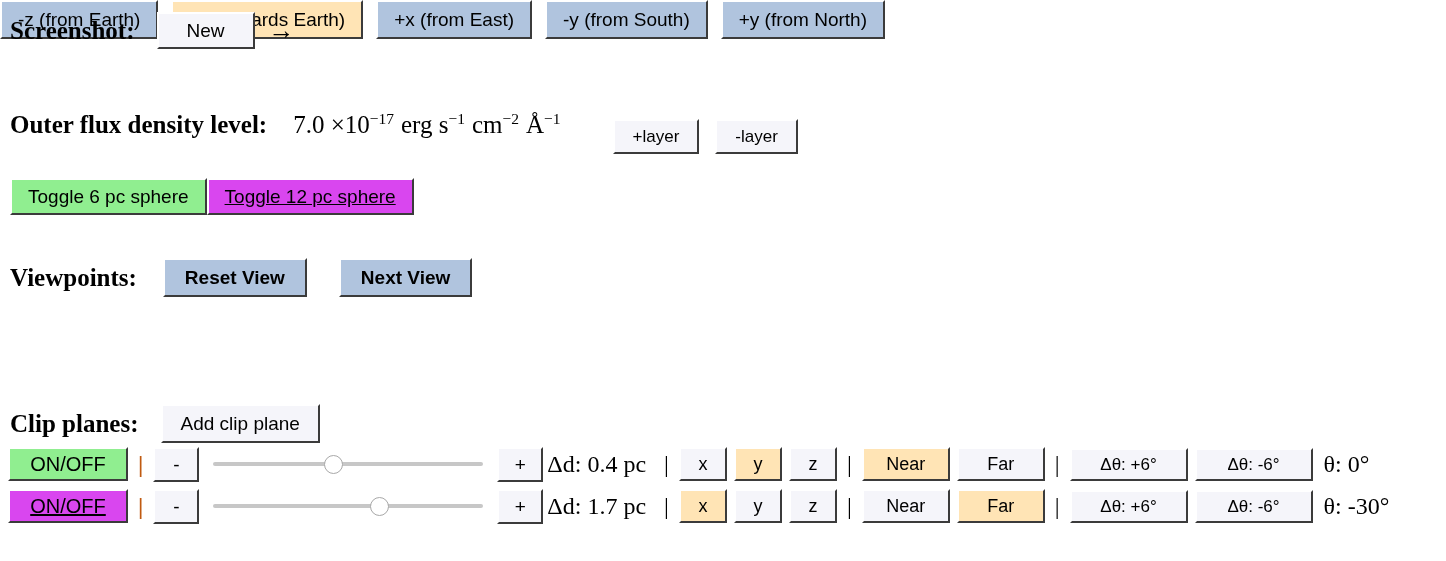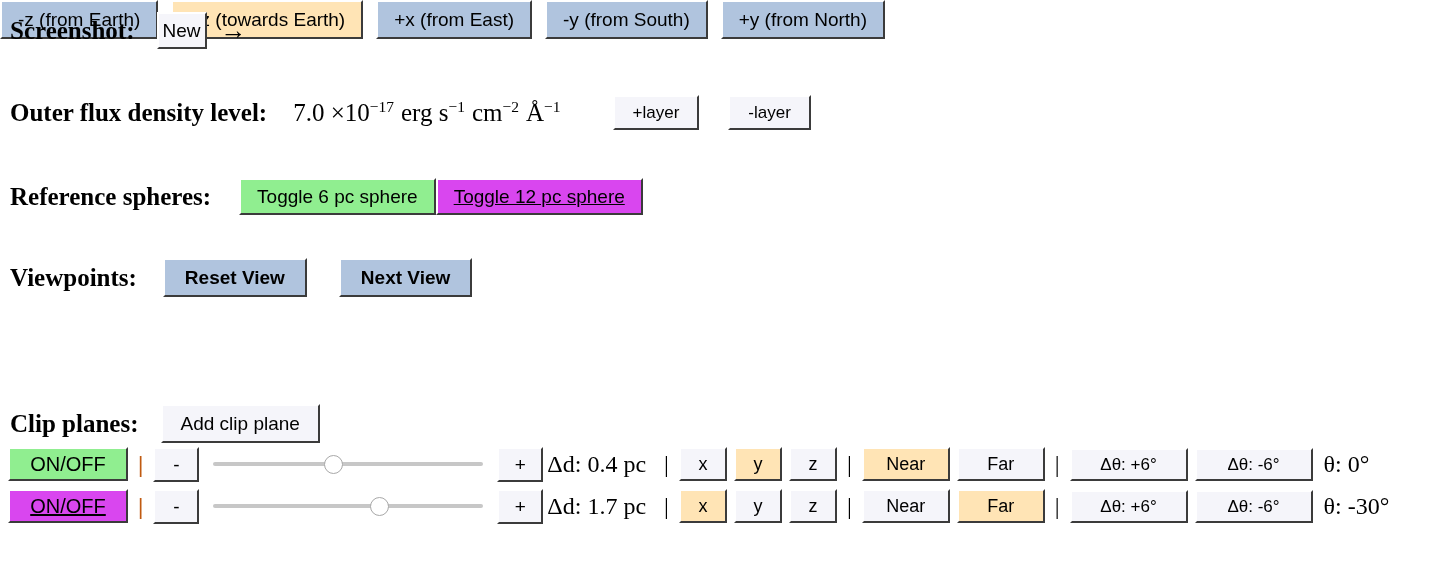--- a/index.html
+++ b/index.html
@@ -52,21 +52,21 @@
   .btn.red    { background: #d946ef; text-decoration: underline; }
   .btn.blue   { background: #b0c4de; }
   .btn.peach  { background: #ffe4b5; }
 
   
   .row { position: absolute; display: flex; align-items: center; }
 
   
   #row-screenshot { top: 12px; left: 10px; }
   #row-screenshot .label { margin-right: 22px; }
-  #btn-new { font-size: 19px; padding: 7px 4px; }
+  #btn-new { font-size: 19px; padding: 7px 28px; }
   .arrow {
     font-family: "Liberation Serif", serif;
     font-size: 26px;
     margin: 0 12px 0 14px;
     color: #000;
   }
   #link-download {
     font-family: "Liberation Serif", serif;
     font-size: 26px;
     color: #1a1ae6;
@@ -79,21 +79,21 @@
   #row-flux { top: 95px; left: 10px; }
   #row-flux .label { margin-right: 26px; }
   .flux-value {
     font-family: "Liberation Serif", serif;
     font-size: 25px;
     color: #000;
     white-space: nowrap;
   }
   .flux-value sup { font-size: 0.62em; vertical-align: super; }
   .flux-unit { margin-left: 7px; }
-  #layer-group { margin-left: 52px; display: flex; gap: 29px; }
+  #layer-group { margin-left: 52px; display: flex; gap: 16px; margin-top: 24px; }
   #layer-group .btn { font-size: 17px; padding: 7px 18px; }
 
   
   #row-spheres { top: 178px; left: 10px; }
   #row-spheres .label { margin-right: 28px; }
   #sphere-group { display: flex; }
   #sphere-group .btn { font-size: 19px; padding: 7px 16px; }
 
   
   #row-viewpoints { top: 258px; left: 10px; }
@@ -229,21 +229,20 @@
     <span class="flux-value">
       <span>7.0 ×10</span><sup>−17</sup><span class="flux-unit">erg s</span><sup>−1</sup><span class="flux-unit">cm</span><sup>−2</sup><span class="flux-unit">Å</span><sup>−1</sup>
     </span>
     <span id="layer-group">
       <button class="btn">+layer</button>
       <button class="btn">-layer</button>
     </span>
   </div>
 
   <div class="row" id="row-spheres">
-    <span class="label">Reference spheres:</span>
     <span id="sphere-group">
       <button class="btn green">Toggle 6 pc sphere</button>
       <button class="btn red">Toggle 12 pc sphere</button>
     </span>
   </div>
 
   <div class="row" id="row-viewpoints">
     <span class="label">Viewpoints:</span>
     <span id="viewpoint-actions">
       <button class="btn blue bold">Reset View</button>

